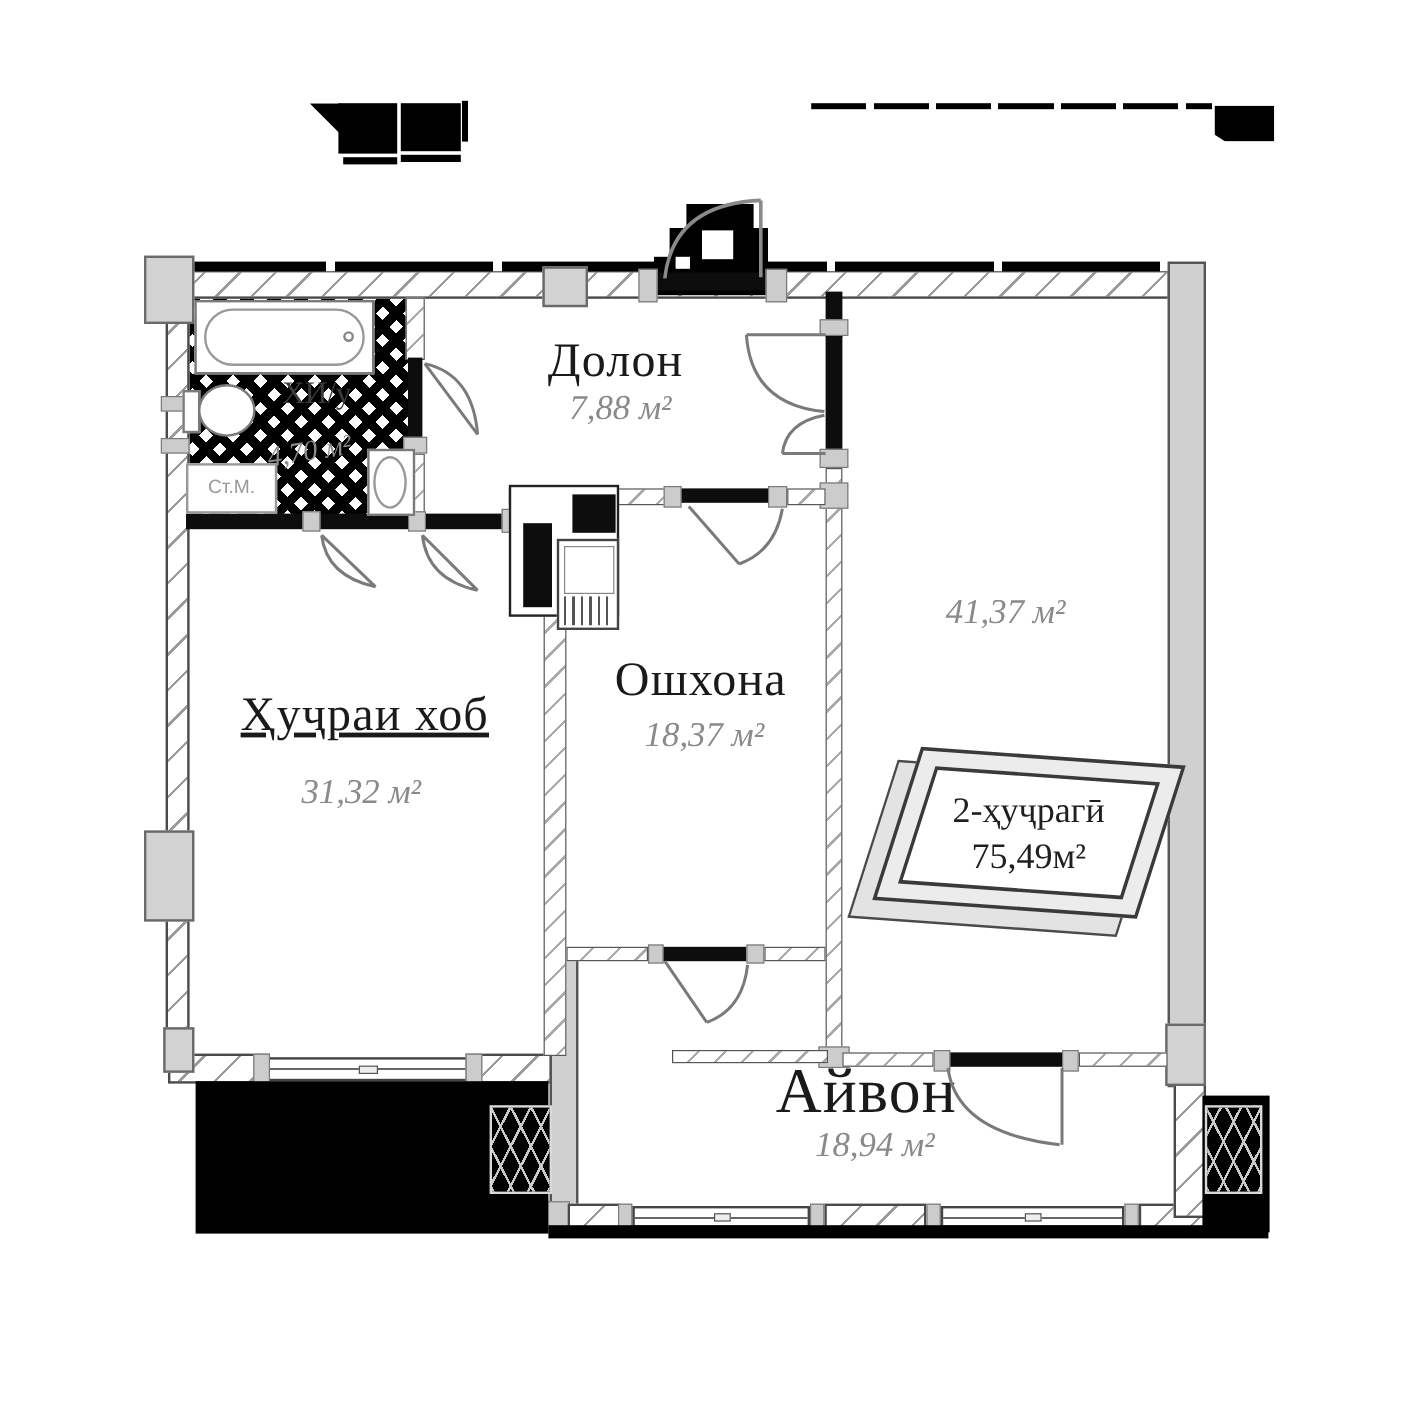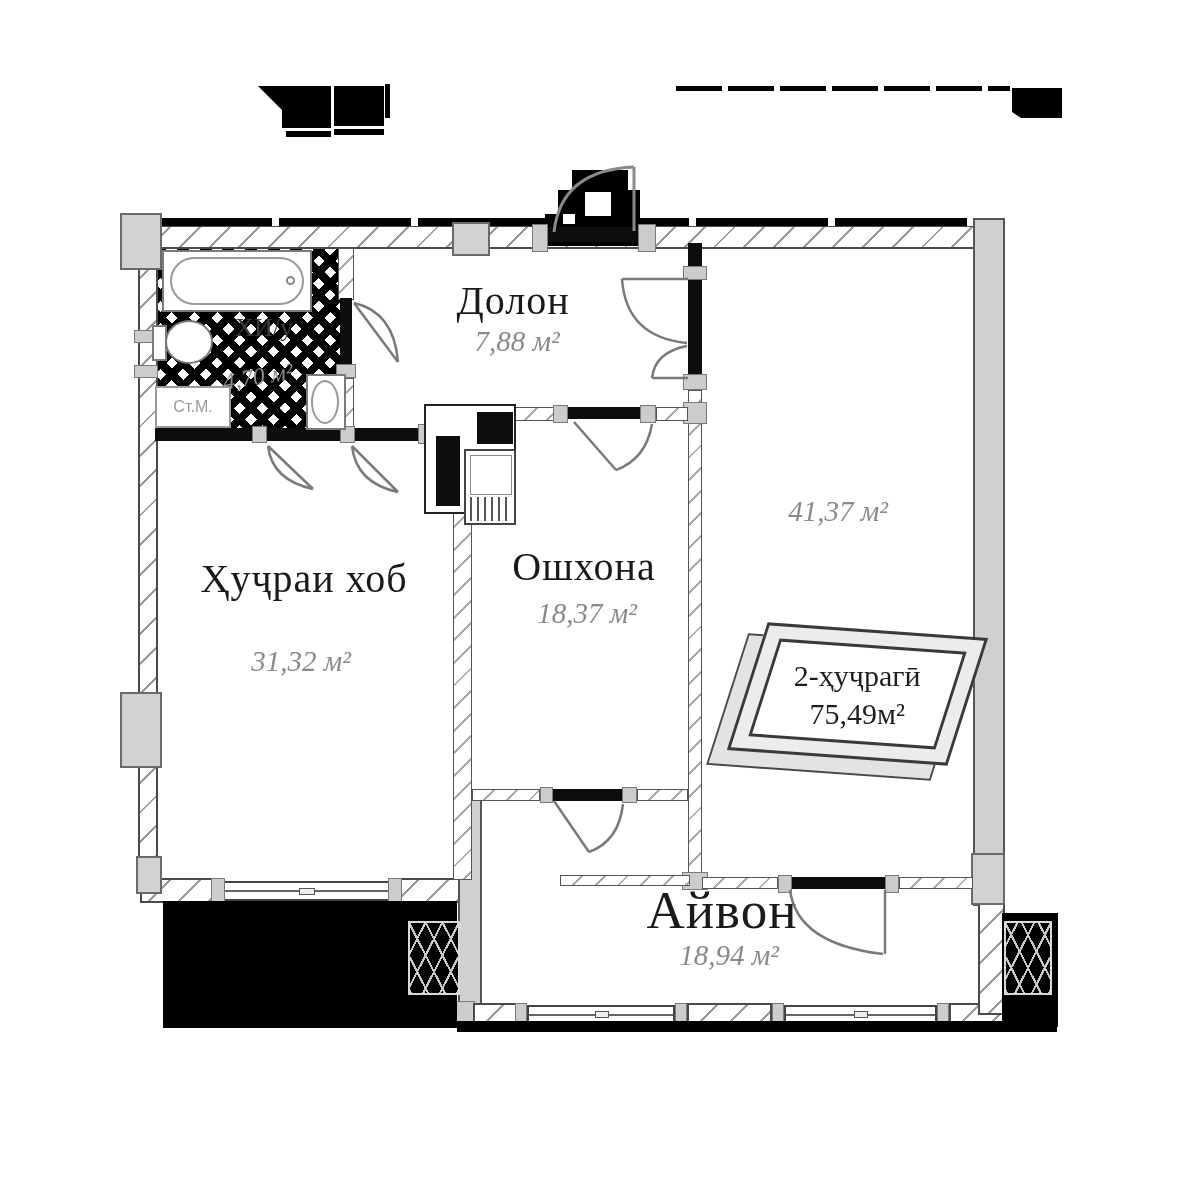--- a/index.html
+++ b/index.html
@@ -187,21 +187,21 @@
   </div>
 
   <div class="lbl rname" style="left:513px;top:300px;">Долон</div>
   <div class="lbl rarea" style="left:517px;top:341px;">7,88 м²</div>
 
   <div class="lbl rarea" style="left:838px;top:511px;">41,37 м²</div>
 
   <div class="lbl rname" style="left:584px;top:566px;">Ошхона</div>
   <div class="lbl rarea" style="left:587px;top:613px;">18,37 м²</div>
 
-  <div class="lbl rname" style="left:304px;top:578px;">Ҳуҷраи хоб</div>
+  <div class="lbl rname" style="left:304px;top:595px;text-decoration:underline;">Ҳуҷраи хоб</div>
   <div class="lbl rarea" style="left:301px;top:661px;">31,32 м²</div>
 
   <div class="lbl rname" style="left:722px;top:910px;font-size:53px;">Айвон</div>
   <div class="lbl rarea" style="left:729px;top:955px;">18,94 м²</div>
 
   <div class="lbl bathname" style="left:264px;top:328px;">ХИ/у</div>
   <div class="lbl batharea" style="left:258px;top:377px;">4,70 м²</div>
 
   <div class="stamp-outer">
     <div class="stamp-inner">

